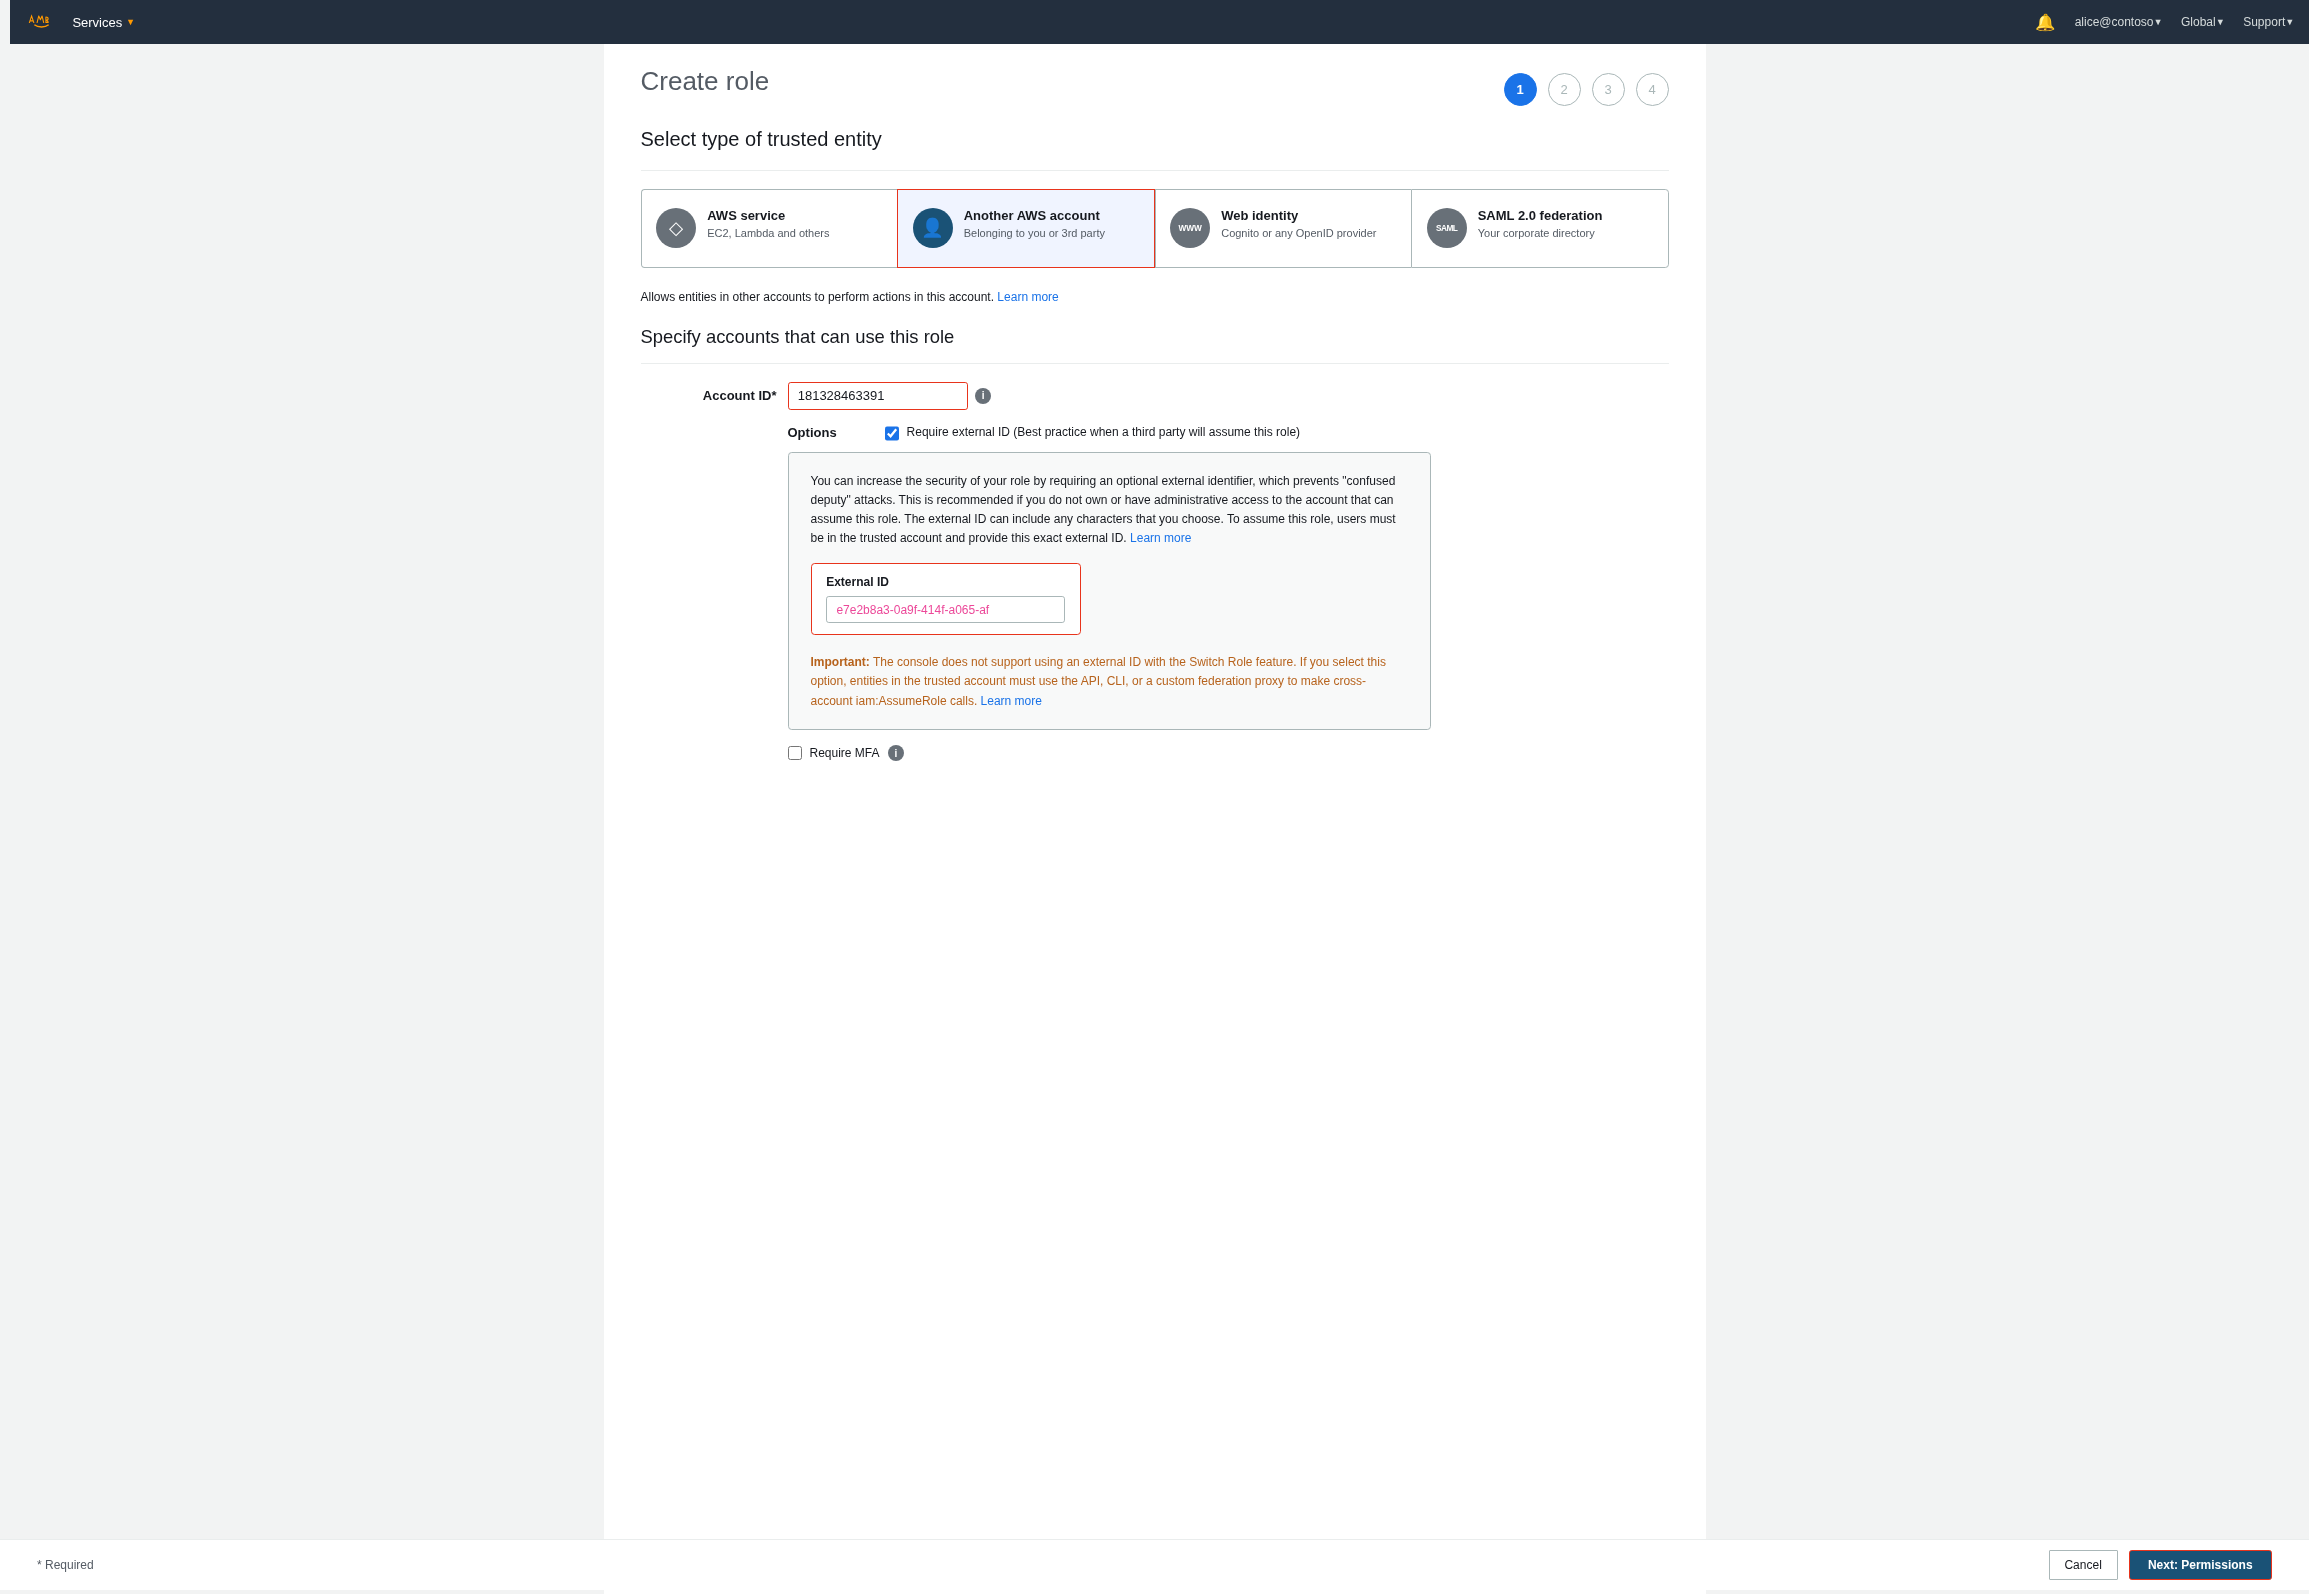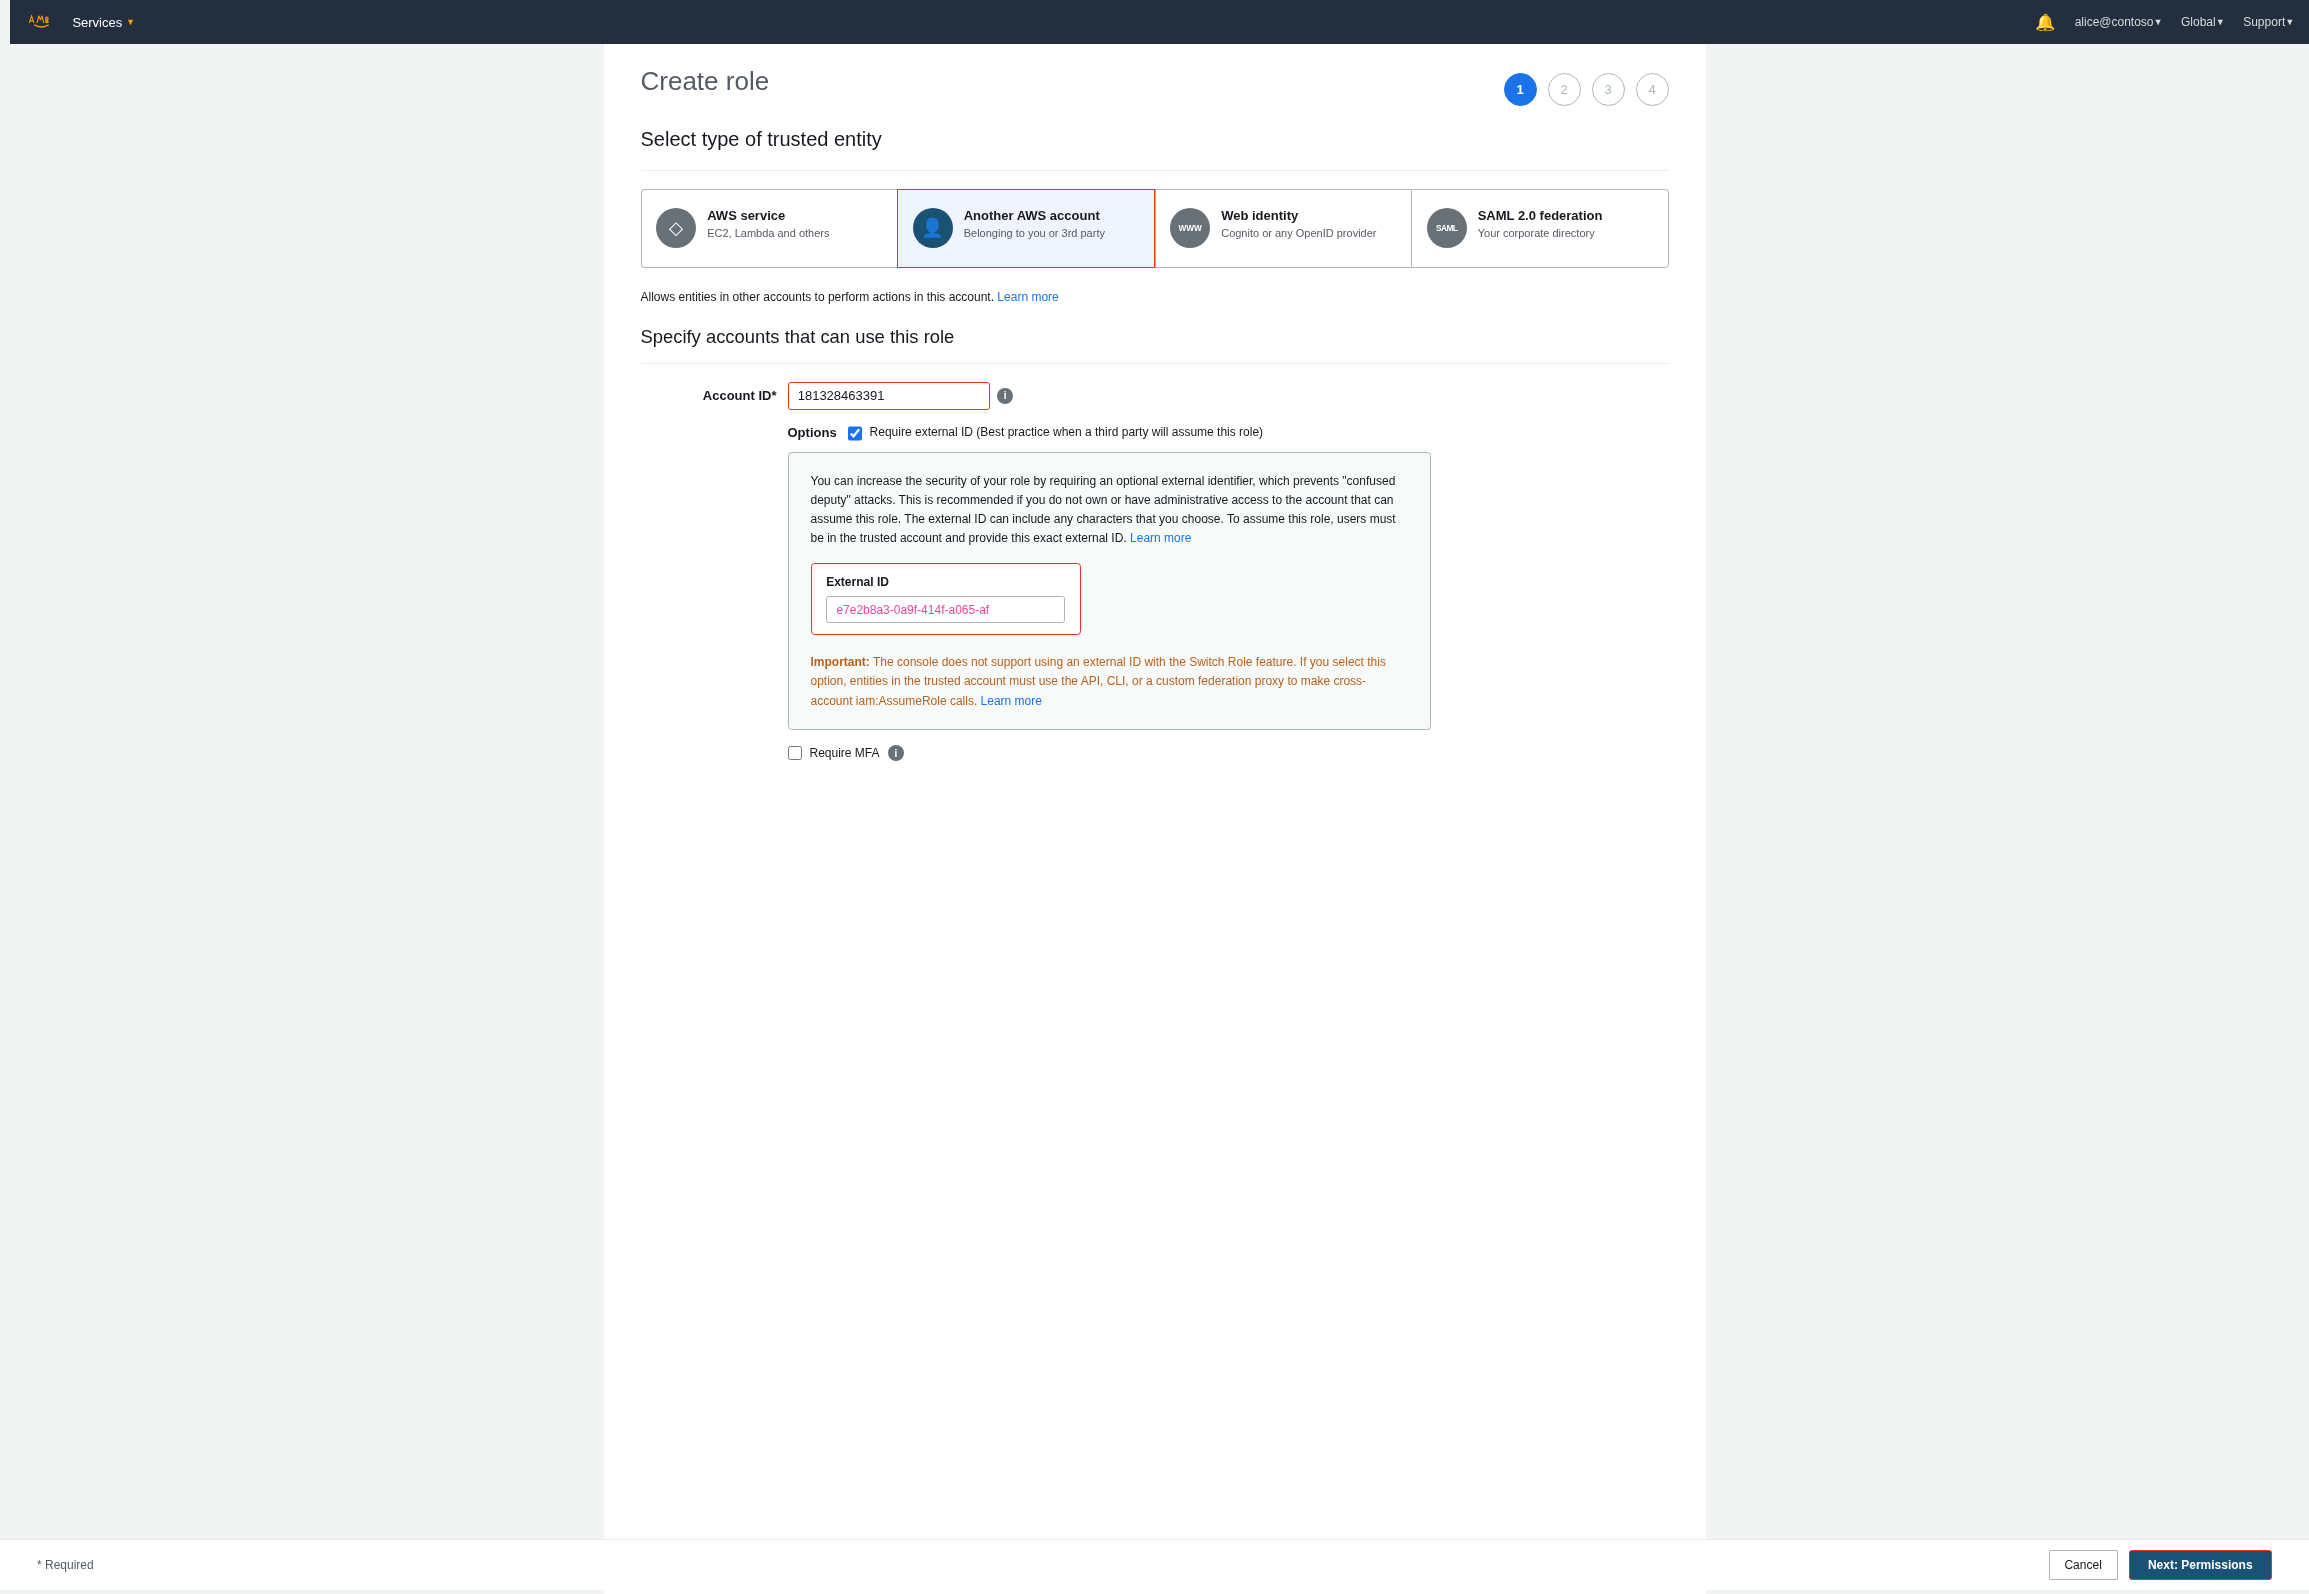--- a/index.html
+++ b/index.html
@@ -108,30 +108,30 @@
     .form-row {
       display: flex; align-items: center; margin-bottom: 14.7px;
     }
     .form-label {
       width: 147px; text-align: right; padding-right: 11px;
       font-size: 13px; font-weight: 700; color: #16191f; flex-shrink: 0;
     }
     .form-input-wrap { display: flex; align-items: center; gap: 7.3px; }
     .form-input {
       border: 1.8px solid #e8341c; border-radius: 2.8px; padding: 5.5px 9.2px;
-      font-size: 13px; width: 202px; outline: none; color: #16191f;
+      font-size: 13px; width: 180px; outline: none; color: #16191f;
     }
     .info-icon {
       width: 16.5px; height: 16.5px; border-radius: 50%; background: #687078;
       display: inline-flex; align-items: center; justify-content: center;
       color: #fff; font-size: 10px; font-weight: bold; cursor: pointer; flex-shrink: 0;
     }
 
     .options-row {
-      display: flex; align-items: flex-start; margin-bottom: 11px; padding-left: 147px;
+      display: flex; align-items: flex-start; margin-bottom: 11px; padding-left: 147px; gap: 37px;
     }
     .options-label { font-size: 13px; font-weight: 700; color: #16191f; margin-right: 11px; }
     .checkbox-wrap { display: flex; align-items: flex-start; gap: 7.3px; }
     .checkbox-input { width: 14.7px; height: 14.7px; margin-top: 1.8px; cursor: pointer; accent-color: #1a73e8; }
     .checkbox-text { font-size: 12px; color: #16191f; }
 
     
     .external-id-box {
       margin: 7.3px 0 14.7px 147px;
       border: 0.9px solid #aab7b8; border-radius: 3.7px; background: #f8f9f9;

